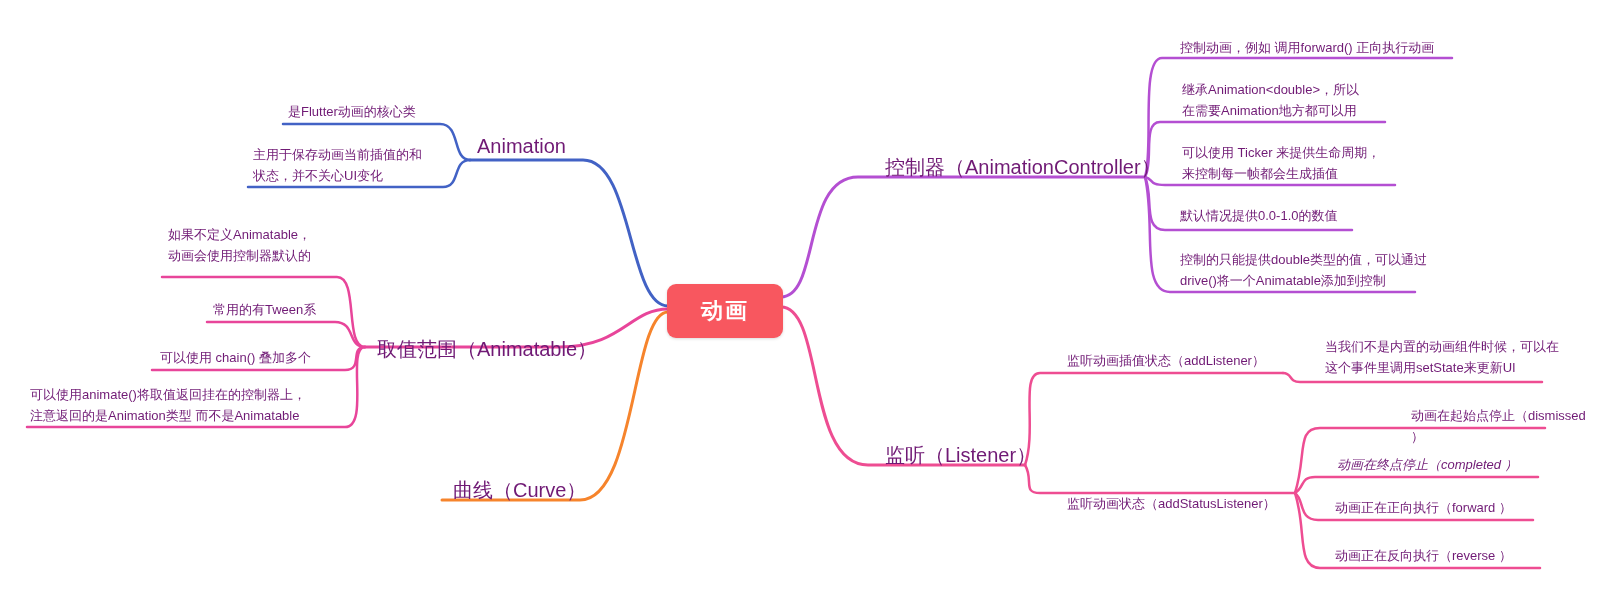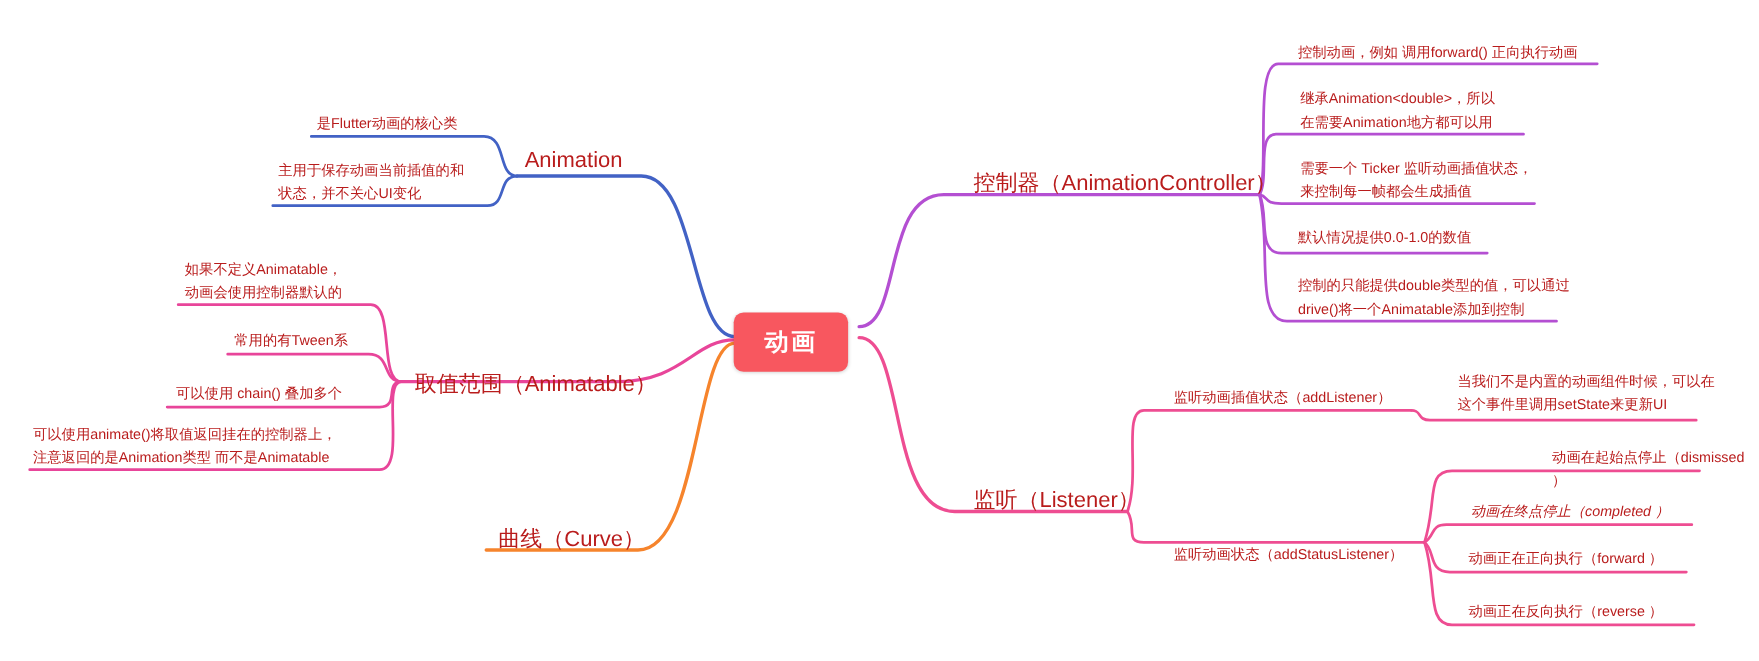--- a/index.html
+++ b/index.html
@@ -9,29 +9,29 @@
     background:#ffffff;
     overflow:hidden;
     font-family:"Liberation Sans","DejaVu Sans",sans-serif;
     color:#3a3f45;
   }
   #connectors{position:absolute;left:0;top:0;}
   .label{
     position:absolute;
     white-space:pre-line;
     line-height:1.6;
-    color:#b91c1c;
+    color:#701a75;
   }
   .topic{font-size:20px;line-height:1.5;}
   .topic-en{font-size:20px;}
   .child{font-size:13px;}
   #root-node{
     position:absolute;
     left:667px;top:284px;
-    width:104px;height:54px;
+    width:116px;height:54px;
     border-radius:9px;
     display:flex;align-items:center;justify-content:center;
     box-shadow:0 1px 3px rgba(0,0,0,0.15);
   }
   #root-node .root-label{
     font-size:22px;font-weight:bold;color:#ffffff;letter-spacing:2px;
   }
 </style>
 </head>
 <body>
@@ -82,34 +82,34 @@
   <div id="root-node" style="background: rgb(248, 87, 95);">
     <span class="root-label">动画</span>
   </div>
 
   <div class="label topic topic-en" style="left:477px;top:131px;">Animation</div>
   <div class="label child" style="left:288px;top:102px;">是Flutter动画的核心类</div>
   <div class="label child" style="left:253px;top:145px;">主用于保存动画当前插值的和
 状态，并不关心UI变化</div>
 
   <div class="label topic" style="left:377px;top:334px;text-align:center;">取值范围（Animatable）</div>
-  <div class="label child" style="left:168px;top:235px;">如果不定义Animatable，
+  <div class="label child" style="left:168px;top:225px;">如果不定义Animatable，
 动画会使用控制器默认的</div>
   <div class="label child" style="left:213px;top:300px;">常用的有Tween系</div>
   <div class="label child" style="left:160px;top:348px;">可以使用 chain() 叠加多个</div>
   <div class="label child" style="left:30px;top:385px;">可以使用animate()将取值返回挂在的控制器上，
 注意返回的是Animation类型 而不是Animatable</div>
 
   <div class="label topic" style="left:453px;top:475px;">曲线（Curve）</div>
 
   <div class="label topic" style="left:885px;top:152px;">控制器（AnimationController）</div>
   <div class="label child" style="left:1180px;top:38px;">控制动画，例如 调用forward() 正向执行动画</div>
   <div class="label child" style="left:1182px;top:80px;">继承Animation&lt;double&gt;，所以
 在需要Animation地方都可以用</div>
-  <div class="label child" style="left:1182px;top:143px;">需要一个 Ticker 监听动画插值状态，
+  <div class="label child" style="left:1182px;top:143px;">可以使用 Ticker 来提供生命周期，
 来控制每一帧都会生成插值</div>
   <div class="label child" style="left:1180px;top:206px;">默认情况提供0.0-1.0的数值</div>
   <div class="label child" style="left:1180px;top:250px;">控制的只能提供double类型的值，可以通过
 drive()将一个Animatable添加到控制</div>
 
   <div class="label topic" style="left:885px;top:440px;">监听（Listener）</div>
   <div class="label child" style="left:1067px;top:351px;">监听动画插值状态（addListener）</div>
   <div class="label child" style="left:1325px;top:337px;">当我们不是内置的动画组件时候，可以在
 这个事件里调用setState来更新UI</div>
   <div class="label child" style="left:1067px;top:470px;margin-top:24px;">监听动画状态（addStatusListener）</div>

